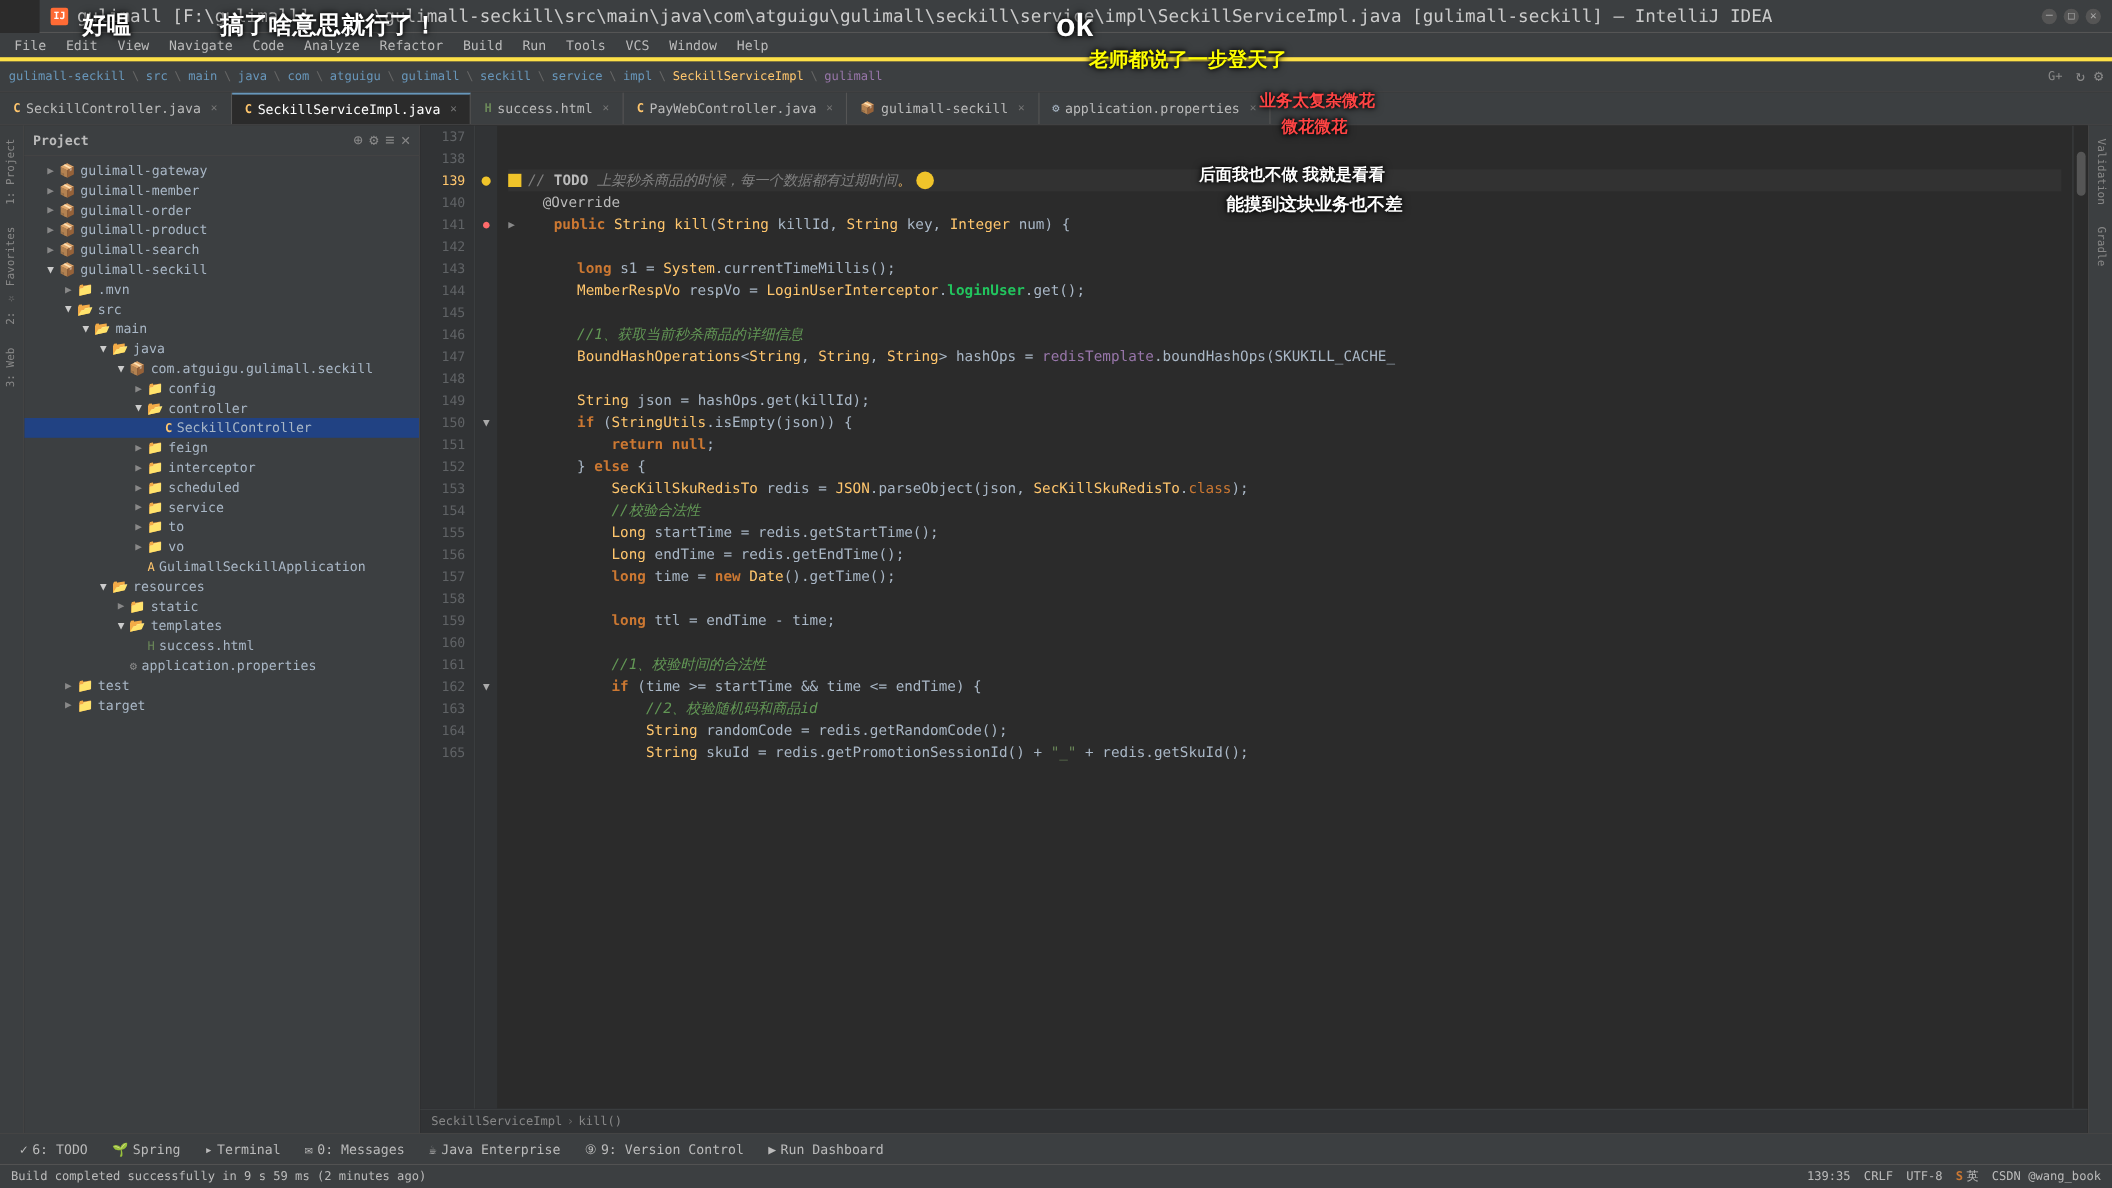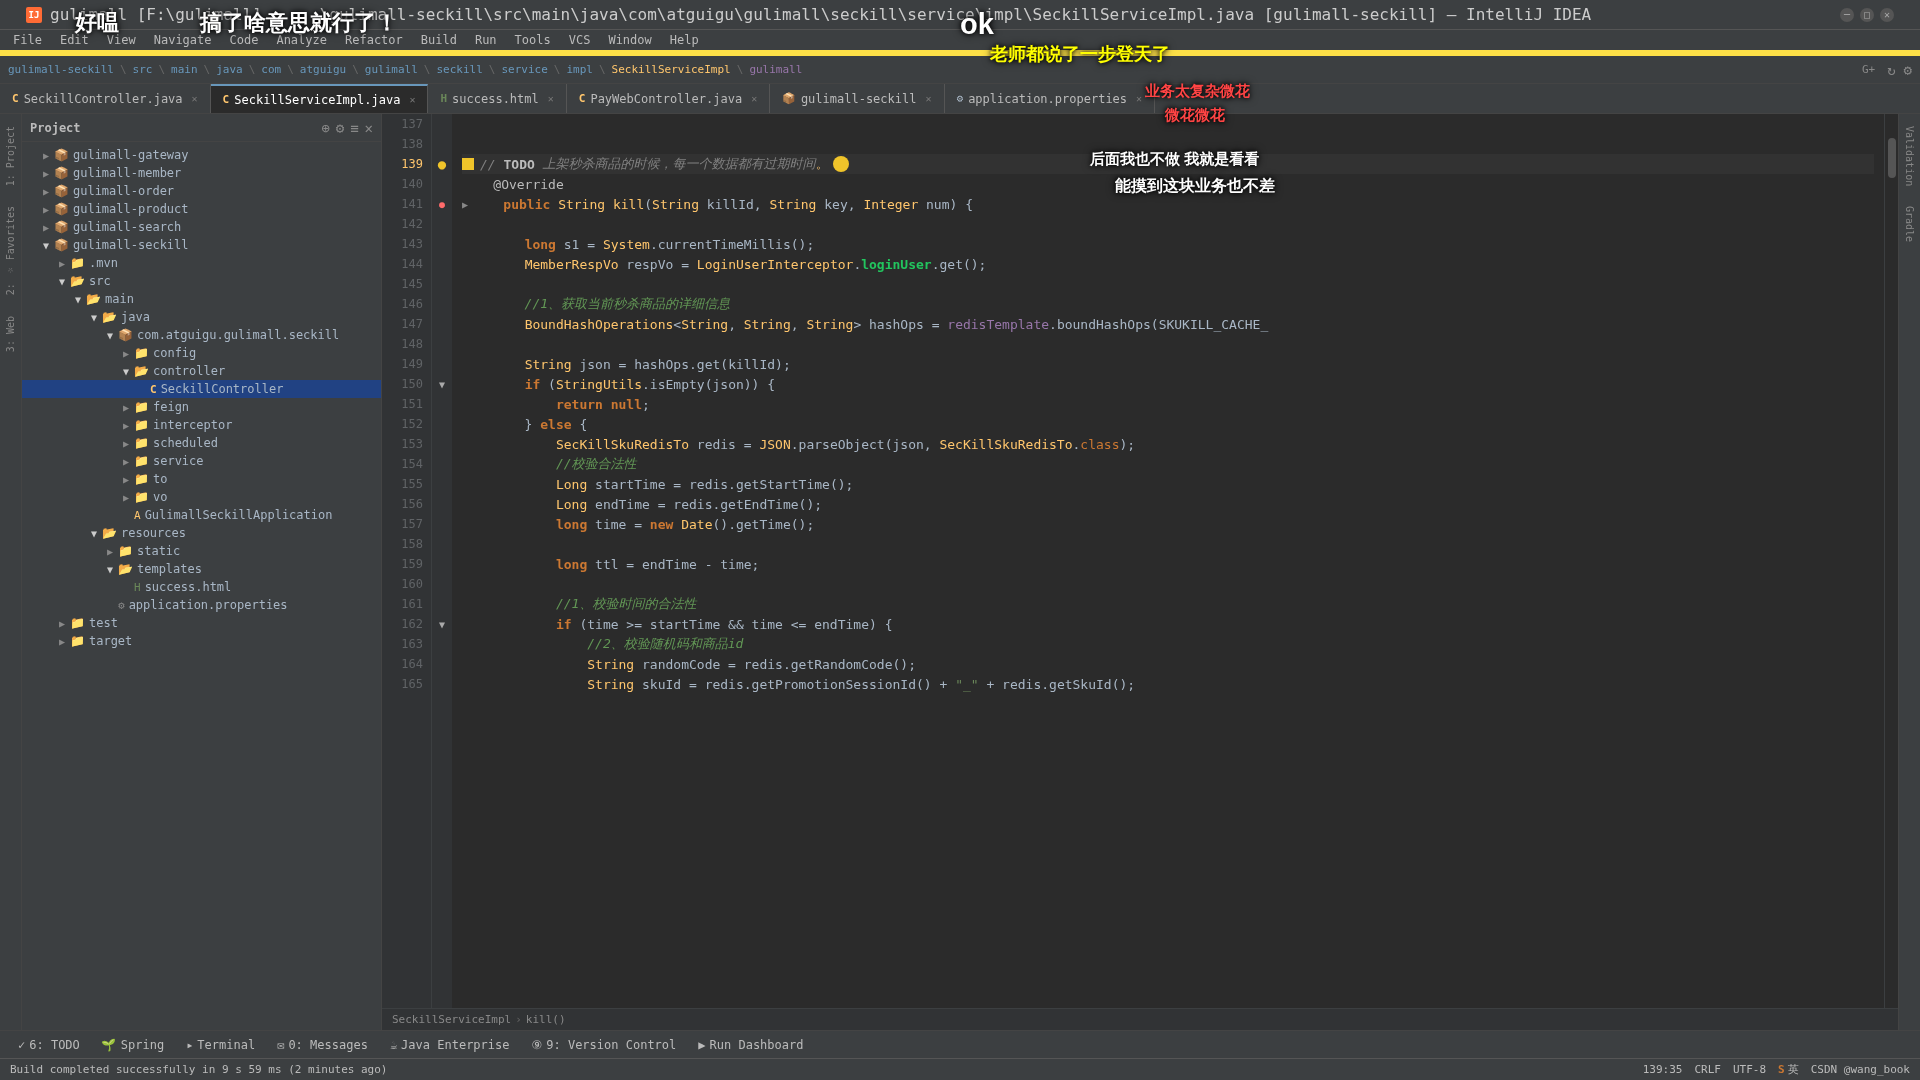--- a/index.html
+++ b/index.html
@@ -1,27 +1,27 @@
 <!DOCTYPE html>
 <html><head>
   <meta charset="utf-8">
   <style>
     * { margin: 0; padding: 0; box-sizing: border-box; }
     body { font-family: 'Consolas', 'Monaco', monospace; font-size: 13px; background: #2b2b2b; color: #a9b7c6; width: 1920px; height: 1080px; overflow: hidden; }
 
     
-    #titlebar { background: #3c3f41; height: 30px; display: flex; align-items: center; padding: 0 26px; border-bottom: 1px solid #555; justify-content: space-between; }
+    #titlebar { background: #3c3f41; height: 30px; display: flex; align-items: center; padding: 0 10px; border-bottom: 1px solid #555; justify-content: space-between; margin-left: 36px; }
     #titlebar-left { display: flex; align-items: center; gap: 8px; font-size: 12px; color: #bbb; }
     #titlebar-logo { width: 16px; height: 16px; background: #ff6b35; border-radius: 2px; display: flex; align-items: center; justify-content: center; color: white; font-size: 9px; font-weight: bold; }
     #titlebar-title { font-size: 16px; color: #ccc; }
     #titlebar-controls { display: flex; gap: 6px; }
     #titlebar-controls span { width: 14px; height: 14px; border-radius: 50%; display: flex; align-items: center; justify-content: center; font-size: 10px; cursor: pointer; background: #555; color: #aaa; }
 
     
-    #menubar { background: #3c3f41; height: 26px; display: flex; align-items: center; padding: 0 5px; border-bottom: 6px solid #fde047; gap: 2px; }
+    #menubar { background: #3c3f41; height: 26px; display: flex; align-items: center; padding: 0 5px; border-bottom: 4px solid #fde047; gap: 2px; }
     .menu-item { padding: 3px 8px; font-size: 12px; color: #bbb; cursor: pointer; border-radius: 3px; }
 
     
     #navbar { background: #3c3f41; height: 28px; display: flex; align-items: center; padding: 0 8px; border-bottom: 1px solid #444; gap: 4px; font-size: 11px; color: #6897bb; }
     .nav-sep { color: #666; margin: 0 2px; }
     .nav-item { color: #6897bb; }
     .nav-item.active { color: #ffc66d; }
     .nav-folder { color: #9876aa; }
 
     

